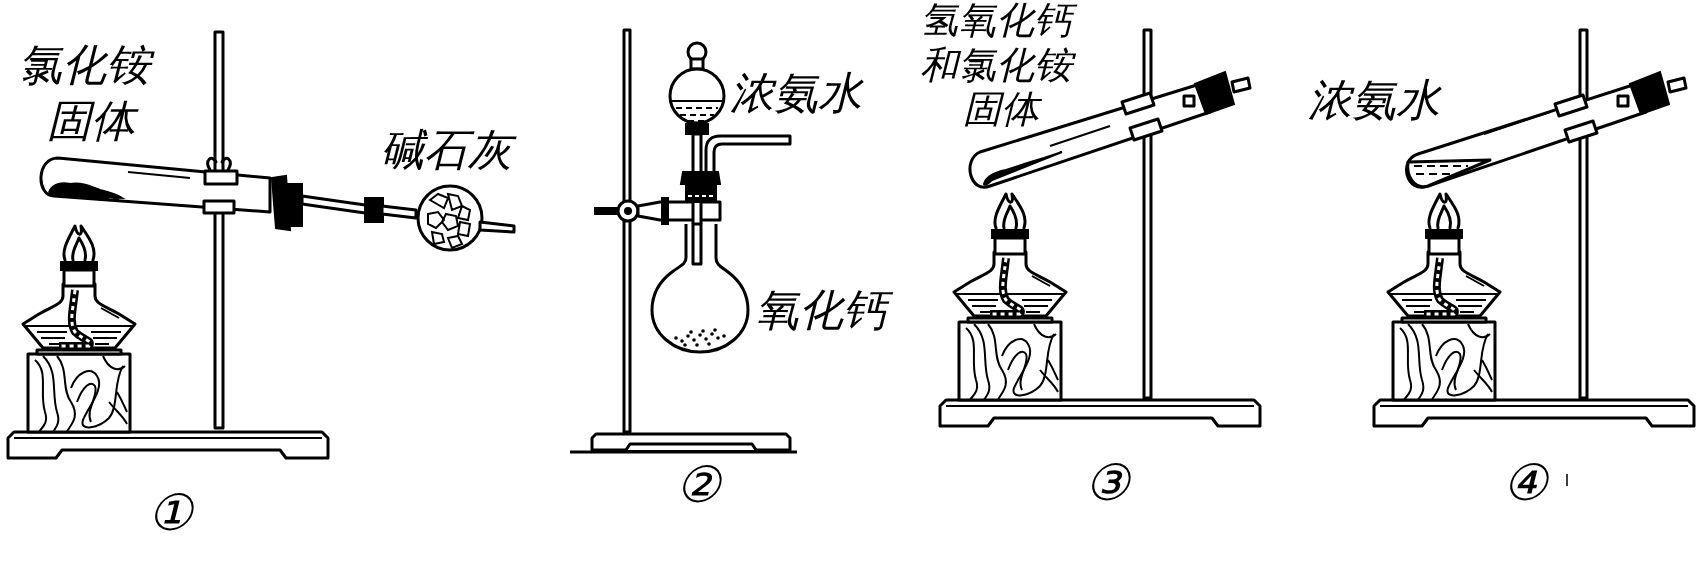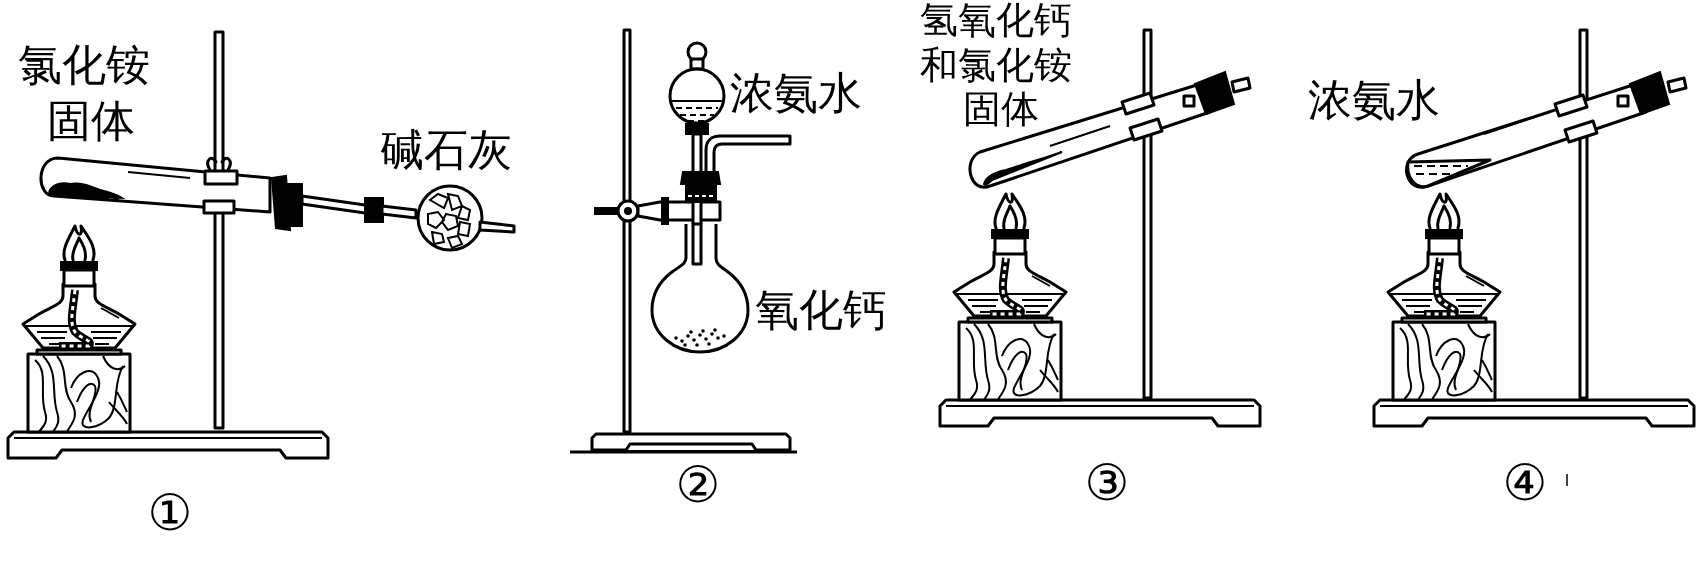--- a/index.html
+++ b/index.html
@@ -1,17 +1,17 @@
 <!DOCTYPE html>
 <html><head>
 <meta charset="utf-8">
 <style>
   html, body { margin: 0; padding: 0; background: #ffffff; }
   body { width: 1701px; height: 564px; overflow: hidden; position: relative; }
-  #stage { position: absolute; left: 0; top: 0; width: 1701px; height: 464px; }
+  #stage { position: absolute; left: 0; top: 0; width: 1701px; height: 464px; font-style: italic; }
   svg text { font-family: "DejaVu Serif", "Liberation Serif", serif; fill: #000; }
   .lbl { font-size: 44px; }
   .lbl-sm { font-size: 38px; }
   .num { font-size: 50px; }
   .ln { stroke: #000; fill: none; stroke-width: 3; stroke-linejoin: round; stroke-linecap: round; }
   .lnw { stroke: #000; fill: #fff; stroke-width: 3; stroke-linejoin: round; }
   .thin { stroke: #000; fill: none; stroke-width: 2; }
   .blk { fill: #000; stroke: #000; stroke-width: 2; }
 </style>
 </head>

